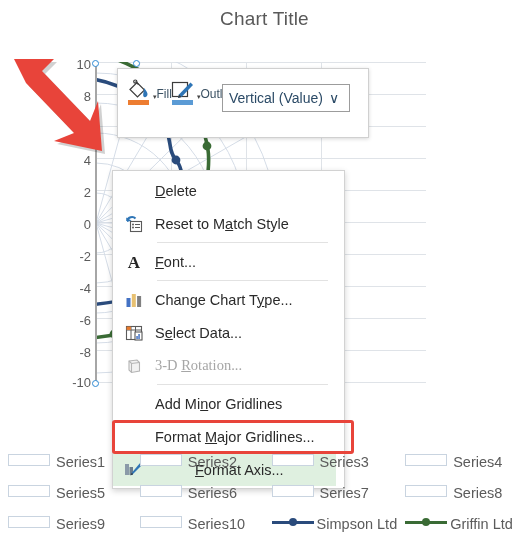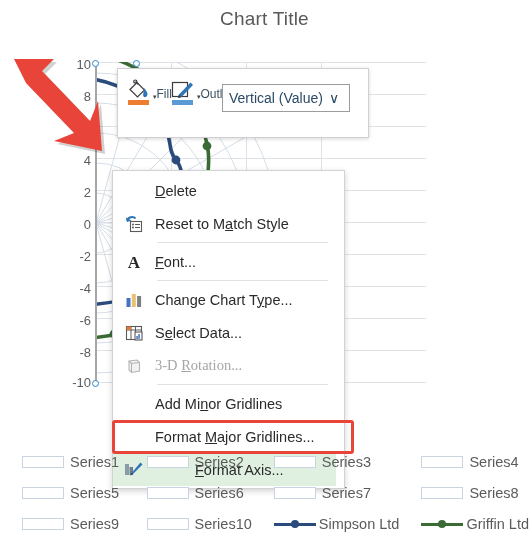--- a/index.html
+++ b/index.html
@@ -214,23 +214,23 @@
     top: 446px;
     width: 529px;
     height: 95px;
     display: grid;
     grid-template-columns: repeat(4, 1fr);
     grid-auto-rows: 31px;
     align-items: center;
   }
   .legend-item {
     display: flex;
-    align-items: center;
+    align-items: flex-start;
     justify-content: flex-start;
-    padding-left: 22px;
+    padding-left: 8px;
     font-size: 14.5px;
     color: #5b5b5b;
     white-space: nowrap;
   }
   .swatch-empty {
     width: 42px;
     height: 12px;
     border: 1px solid #c9d4e0;
     background: #ffffff;
     margin-right: 6px;

